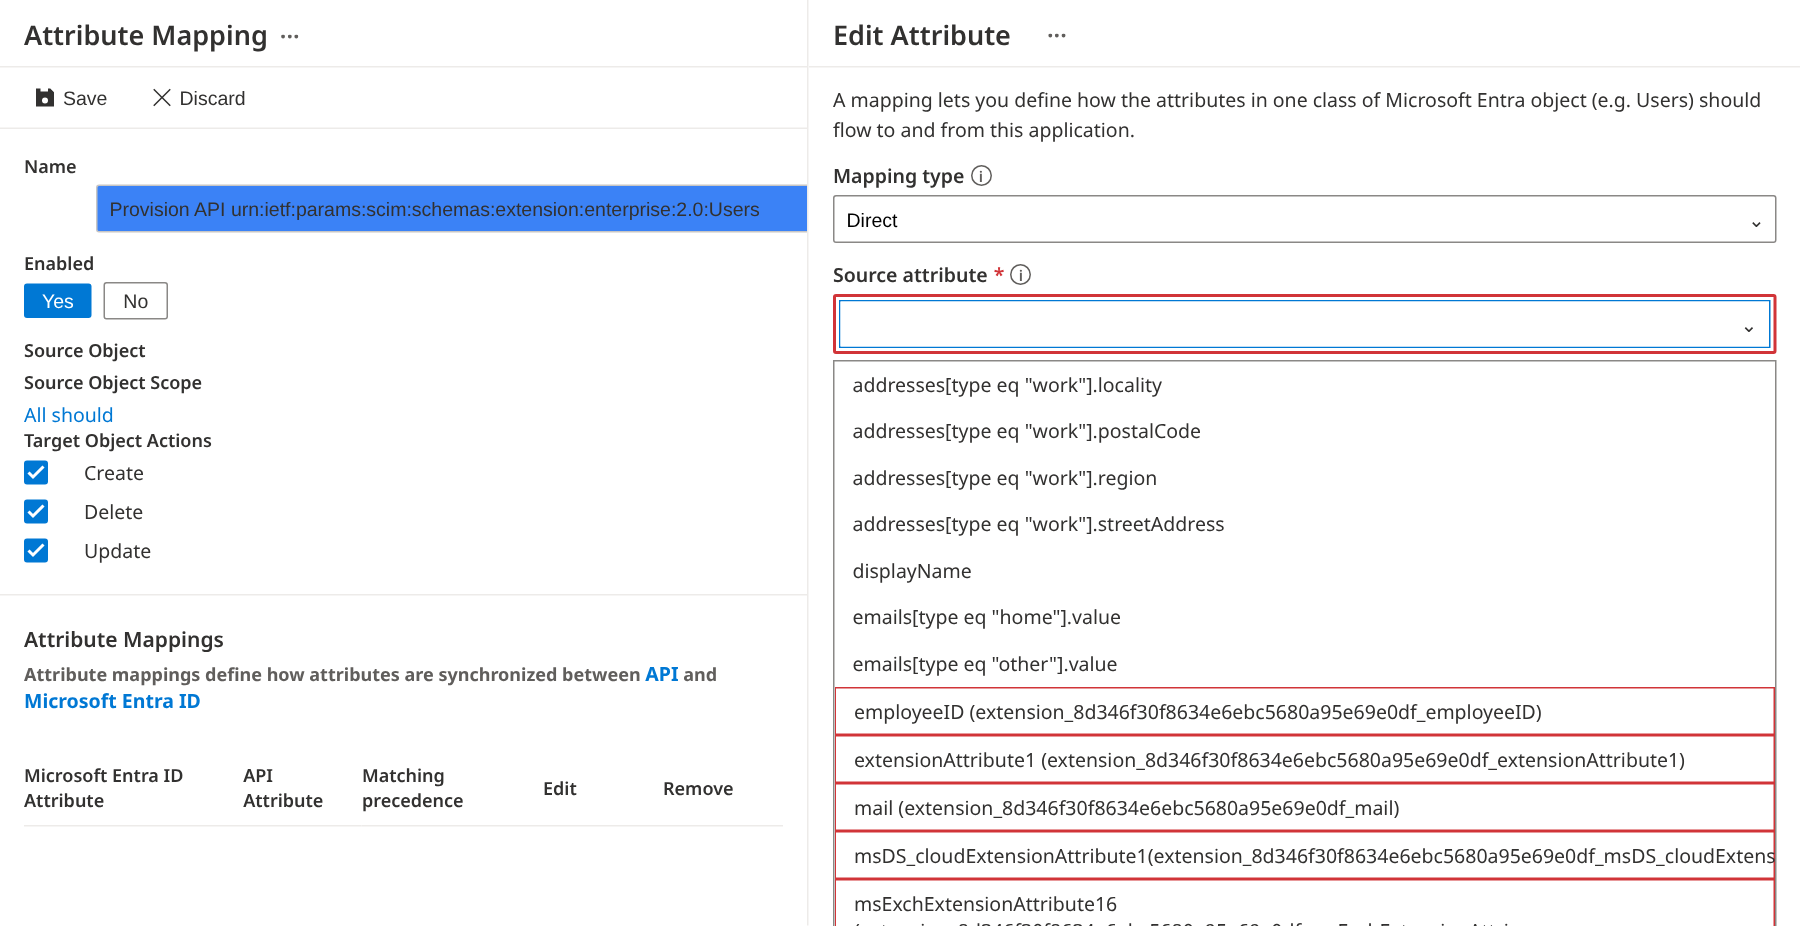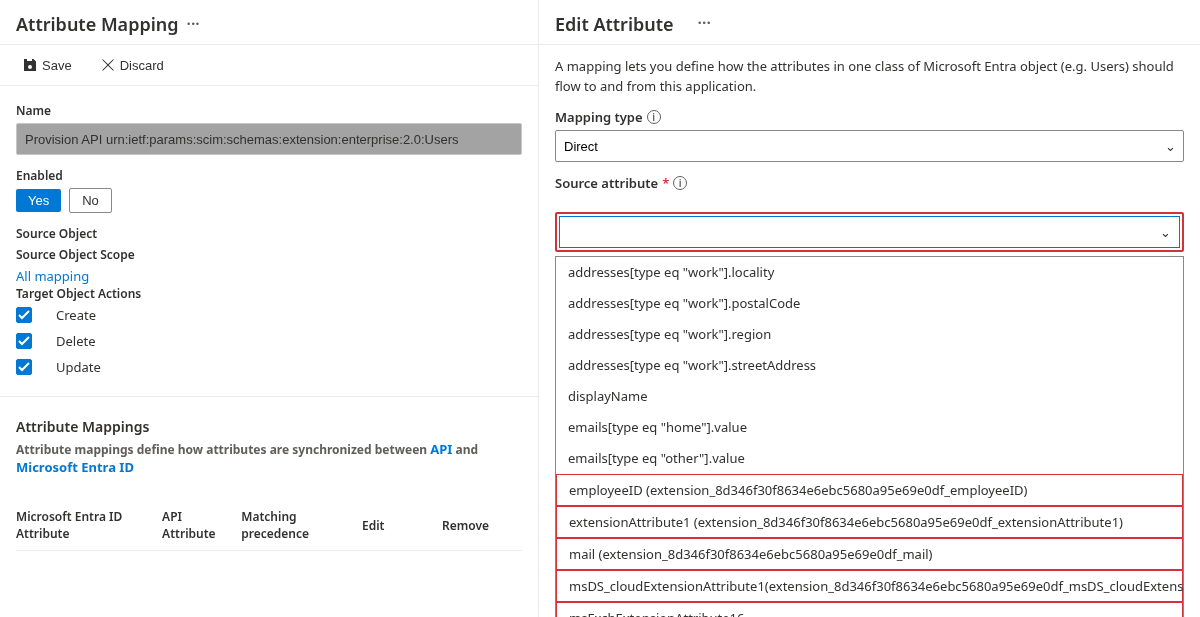--- a/index.html
+++ b/index.html
@@ -10,21 +10,21 @@
     .panel-header { padding: 12px 16px 8px; border-bottom: 1px solid #edebe9; }
     .panel-title { font-size: 18px; font-weight: 600; color: #323130; display: flex; align-items: center; gap: 8px; }
     .ellipsis-icon { color: #605e5c; font-size: 16px; }
     .toolbar { display: flex; align-items: center; gap: 16px; padding: 8px 16px; border-bottom: 1px solid #edebe9; }
     .toolbar-btn { display: flex; align-items: center; gap: 4px; background: none; border: none; cursor: pointer; color: #323130; font-size: 13px; padding: 4px 6px; }
     .toolbar-btn svg { width: 16px; height: 16px; }
 
     .form-section { padding: 16px 16px 0; }
     .form-label { font-size: 12px; font-weight: 600; color: #323130; margin-bottom: 4px; display: block; }
     .form-input { width: 100%; padding: 5px 8px; border: 1px solid #8a8886; border-radius: 2px; font-size: 13px; color: #323130; background: #fff; margin-bottom: 12px; height: 32px; }
-    .form-input:read-only { background: #a3a3a3; border-color: #c8c6c4; }
+    .form-input:read-only { background: #3b82f6; border-color: #c8c6c4; margin-left: 48px; }
 
     .toggle-group { display: flex; align-items: center; gap: 8px; margin-bottom: 12px; }
     .toggle-yes { background: #0078d4; color: #fff; border: none; border-radius: 2px; padding: 4px 12px; font-size: 13px; cursor: pointer; }
     .toggle-no { background: none; border: 1px solid #8a8886; border-radius: 2px; padding: 4px 12px; font-size: 13px; cursor: pointer; color: #323130; }
 
     .link-blue { color: #0078d4; text-decoration: none; font-size: 13px; cursor: pointer; }
 
     .checkbox-group { display: flex; flex-direction: column; gap: 8px; margin-bottom: 12px; }
     .checkbox-item { display: flex; align-items: center; gap: 24px; }
     .checkbox-box { width: 16px; height: 16px; background: #0078d4; border: 1px solid #0078d4; border-radius: 2px; display: flex; align-items: center; justify-content: center; flex-shrink: 0; }
@@ -48,21 +48,21 @@
     .right-title { font-size: 18px; font-weight: 600; display: flex; align-items: flex-start; gap: 24px; }
     .right-desc { font-size: 13px; color: #323130; padding: 12px 16px; line-height: 1.5; }
 
     .right-form { padding: 0 16px; }
     .mapping-type-label { font-size: 13px; font-weight: 600; margin-bottom: 4px; display: flex; align-items: center; gap: 4px; }
     .info-icon { width: 14px; height: 14px; border-radius: 50%; border: 1px solid #605e5c; display: inline-flex; align-items: center; justify-content: center; font-size: 10px; color: #605e5c; cursor: pointer; }
     .select-wrapper { position: relative; margin-bottom: 12px; }
     .select-wrapper select { width: 100%; height: 32px; border: 1px solid #8a8886; border-radius: 2px; padding: 0 8px; font-size: 13px; background: #fff; appearance: none; cursor: pointer; }
     .select-arrow { position: absolute; right: 8px; top: 50%; transform: translateY(-50%); pointer-events: none; color: #323130; }
 
-    .source-attr-label { font-size: 13px; font-weight: 600; margin-bottom: 20px; display: flex; align-items: center; gap: 4px; }
+    .source-attr-label { font-size: 13px; font-weight: 600; margin-bottom: 4px; display: flex; align-items: center; gap: 4px; }
     .source-attr-label .required { color: #d13438; }
 
     .source-attr-container { border: 2px solid #d13438; border-radius: 2px; margin-bottom: 4px; }
     .source-attr-input-wrapper { position: relative; border: 1px solid #0078d4; margin: 2px; display: flex; align-items: center; }
     .source-attr-input { width: 100%; height: 30px; border: none; padding: 0 32px 0 8px; font-size: 13px; outline: none; }
     .source-attr-chevron { position: absolute; right: 8px; color: #323130; }
 
     .dropdown-list { border: 1px solid #8a8886; background: #fff; max-height: 380px; overflow-y: auto; }
     .dropdown-list::-webkit-scrollbar { width: 8px; }
     .dropdown-list::-webkit-scrollbar-track { background: #f3f2f1; }
@@ -102,21 +102,21 @@
 
     <label class="form-label">Enabled</label>
     <div class="toggle-group">
       <button class="toggle-yes">Yes</button>
       <button class="toggle-no">No</button>
     </div>
 
     <label class="form-label">Source Object</label>
 
     <label class="form-label">Source Object Scope</label>
-    <a class="link-blue">All mapping</a>
+    <a class="link-blue">All should</a>
 
 
     <label class="form-label">Target Object Actions</label>
     <div class="checkbox-group">
       <div class="checkbox-item">
         <div class="checkbox-box">
           <svg viewBox="0 0 12 12">
               <polyline points="1,6 4,9 11,2" stroke="#fff" stroke-width="2" fill="none"></polyline>
             </svg>
         </div>

